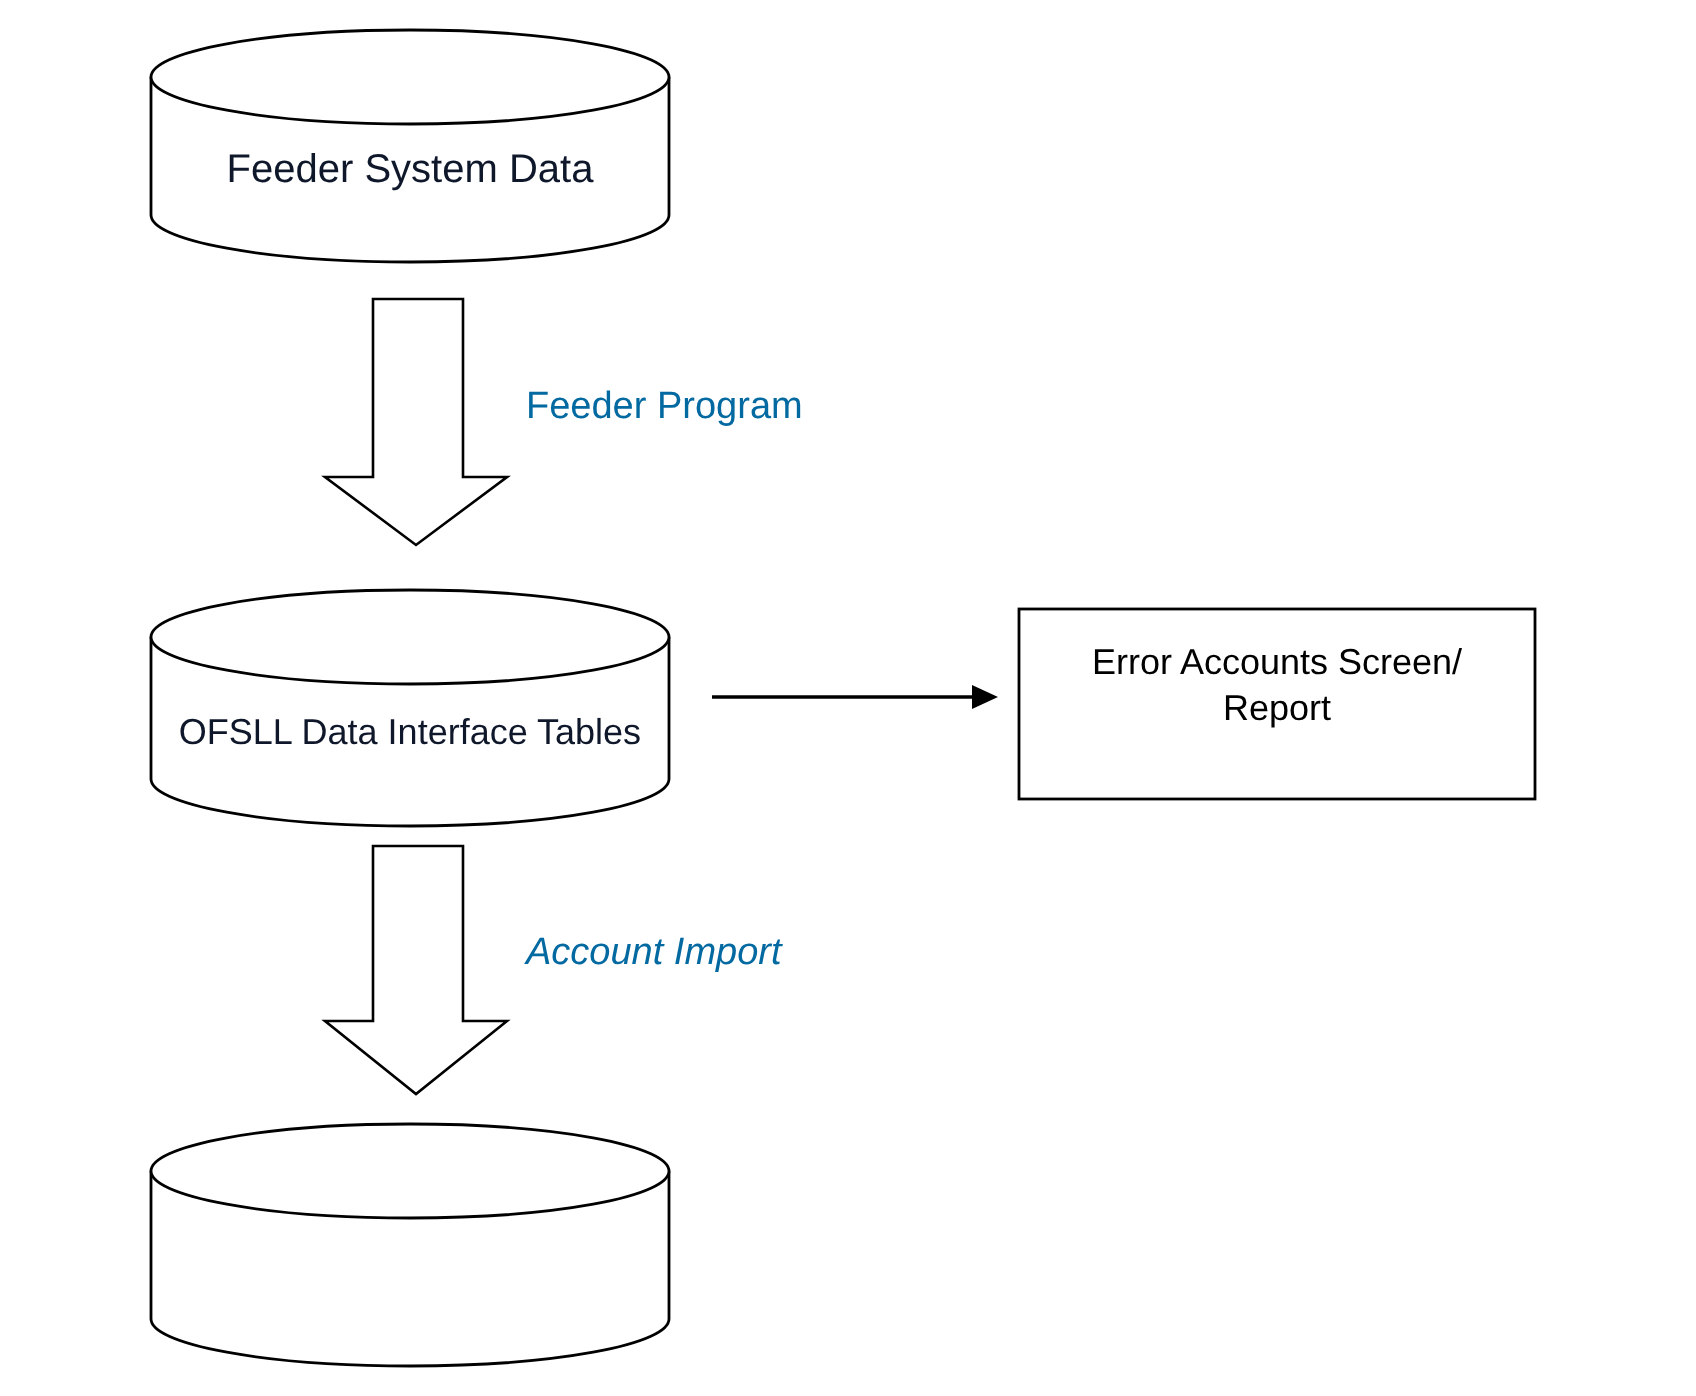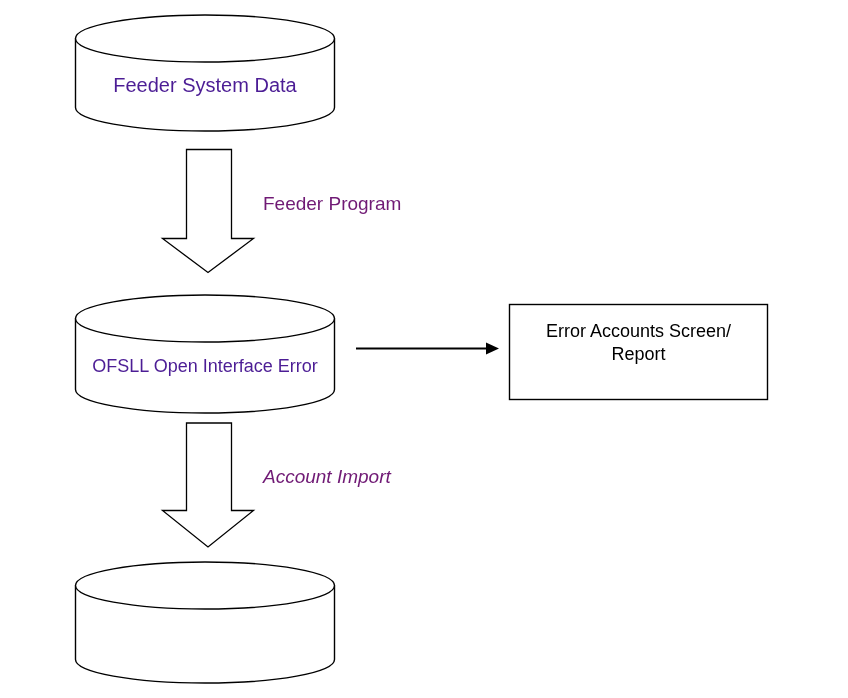--- a/index.html
+++ b/index.html
@@ -25,38 +25,38 @@
   }
   .node-label {
     position: absolute;
     display: flex;
     align-items: center;
     justify-content: center;
     text-align: center;
     font-size: 18px;
     line-height: 22px;
     white-space: nowrap;
-    color: #4c1d95;
+    color: #0f172a;
   }
   .label-feeder-system-data {
     left: 75px; top: 38px; width: 260px; height: 93px;
     font-size: 20px;
   }
   .label-open-interface-tables {
     left: 75px; top: 318px; width: 260px; height: 95px;
   }
   .label-ofsll-application {
     left: 75px; top: 585px; width: 260px; height: 98px;
   }
   .connector-label {
     position: absolute;
     font-size: 19px;
     line-height: 22px;
     white-space: nowrap;
-    color: #701a75;
+    color: #0369a1;
   }
   .label-feeder-program {
     left: 263px; top: 193px;
   }
   .label-account-import {
     left: 263px; top: 466px; font-style: italic;
   }
   .label-error-accounts {
     position: absolute;
     left: 509px; top: 304px; width: 259px; height: 96px;
@@ -99,21 +99,21 @@
     <g fill="#ffffff" stroke="#000000" stroke-width="1.4">
       <path d="M 75.5 585.5 V 659.5 A 129.5 23.5 0 0 0 334.5 659.5 V 585.5"></path>
       <ellipse cx="205" cy="585.5" rx="129.5" ry="23.5"></ellipse>
     </g>
   </svg>
 
   <div class="node-label label-feeder-system-data">Feeder System Data</div>
 
   <div class="connector-label label-feeder-program">Feeder Program</div>
 
-  <div class="node-label label-open-interface-tables">OFSLL Open Interface Error</div>
+  <div class="node-label label-open-interface-tables">OFSLL Data Interface Tables</div>
 
   <div class="label-error-accounts">
     <div>Error Accounts Screen/</div>
     <div>Report</div>
   </div>
 
   <div class="connector-label label-account-import">Account Import</div>
 
 
 </div>

